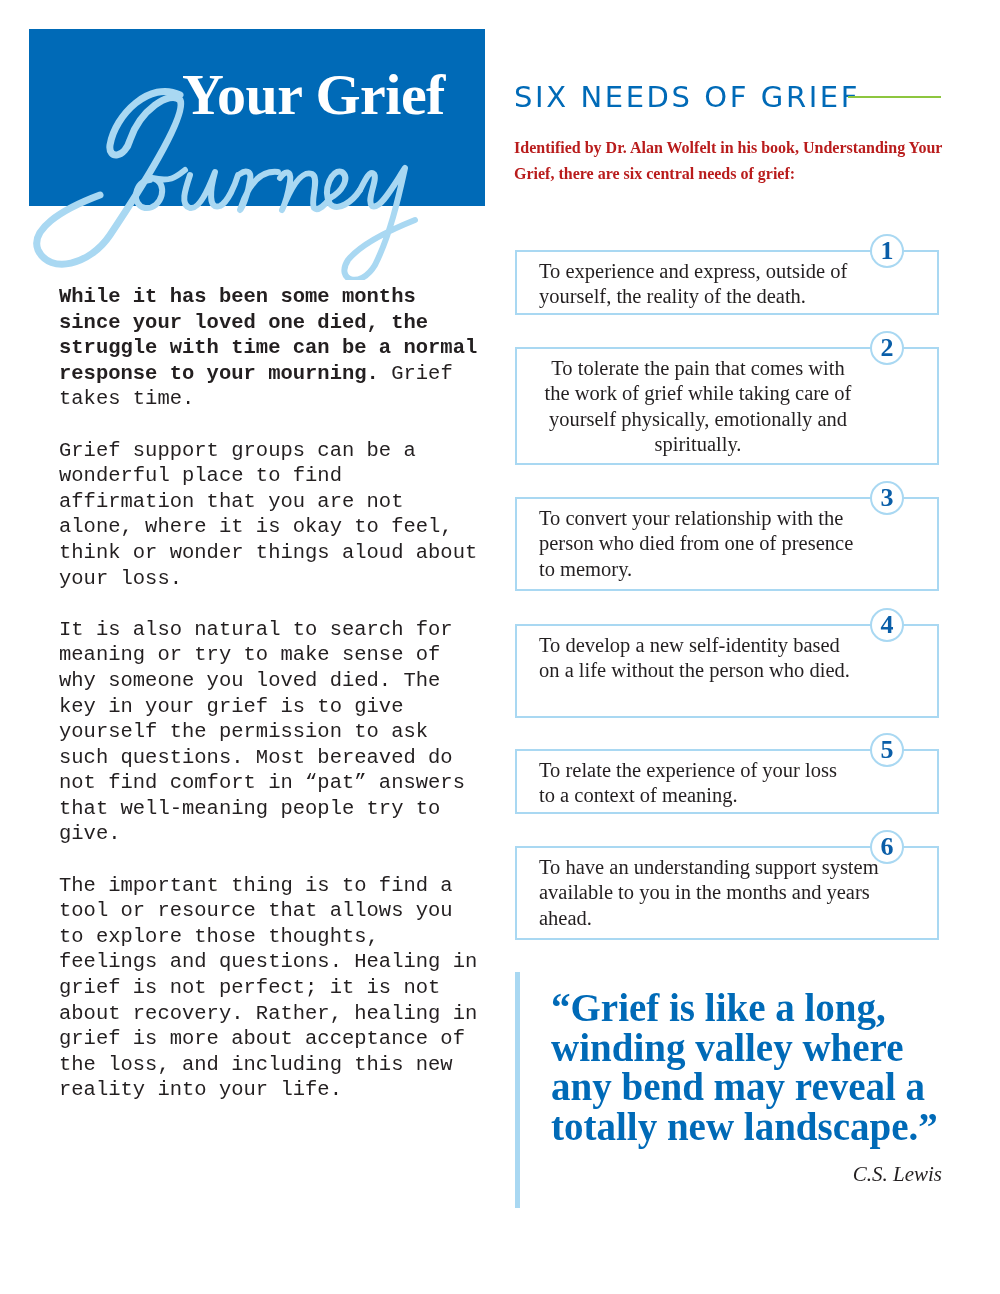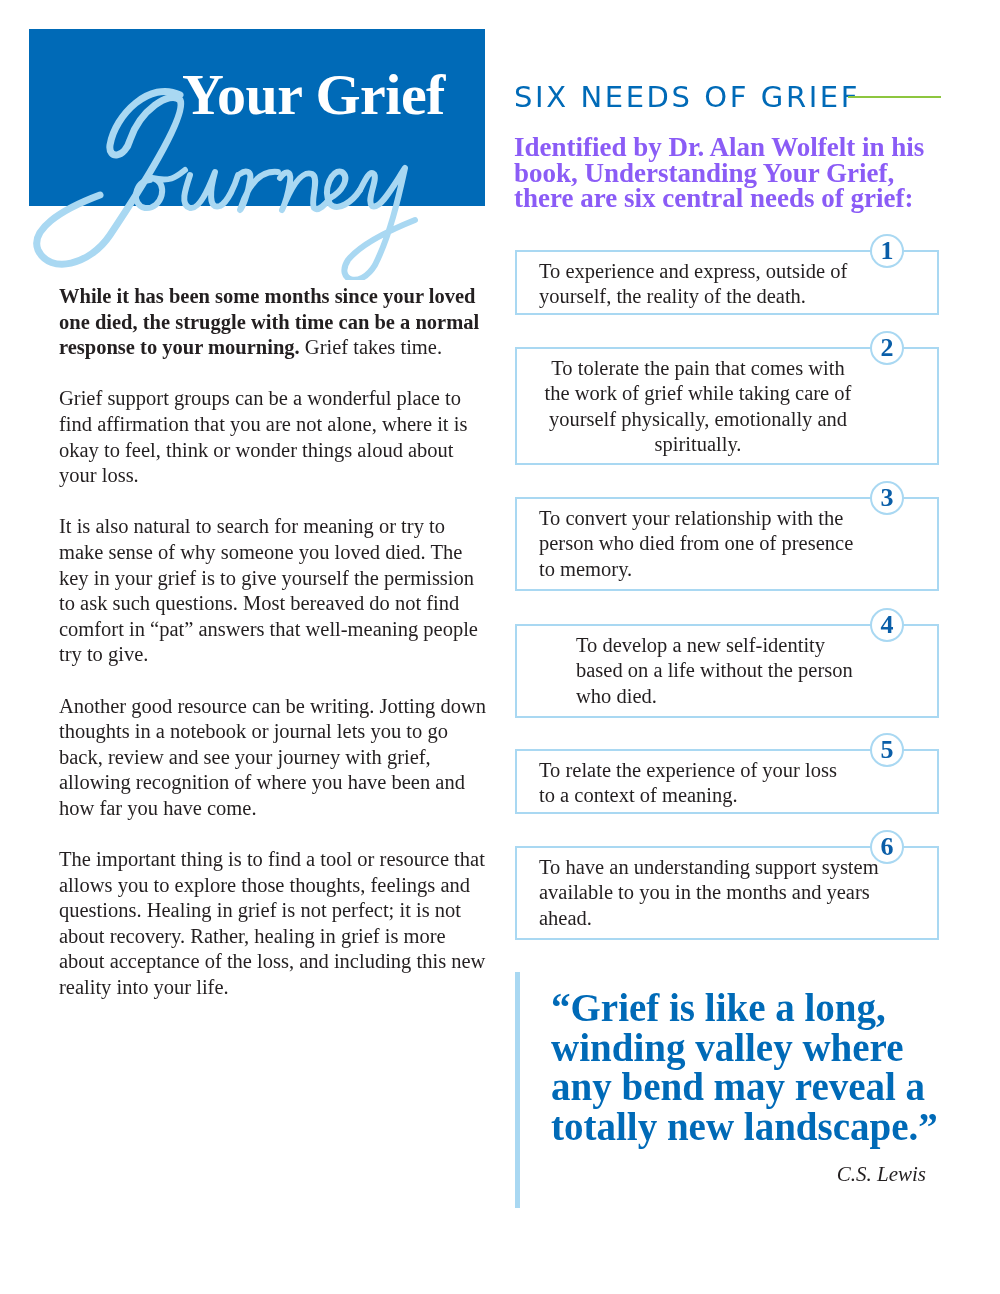--- a/index.html
+++ b/index.html
@@ -5,43 +5,43 @@
   html, body { margin: 0; padding: 0; background: #ffffff; }
   body { width: 1000px; height: 1294px; position: relative; overflow: hidden;
          font-family: "DejaVu Serif", "Liberation Serif", serif; color: #231f20; }
 
   .banner { position: absolute; left: 29px; top: 29px; width: 456px; height: 177px; background: #006ab7; }
   .banner-title { position: absolute; left: 182px; top: 66px; font-family: "Liberation Serif", serif;
                   font-weight: bold; font-size: 58px; color: #ffffff; letter-spacing: -0.5px; z-index: 3; line-height: 1; }
   .banner-script { position: absolute; left: 30px; top: 70px; z-index: 2; }
 
   .left-col { position: absolute; left: 59px; top: 284px; width: 430px;
-              font-family: Liberation Serif, serif; font-size: 20.5px; line-height: 25.6px; color: #231f20; }
+              font-family: Liberation Mono, monospace; font-size: 20.5px; line-height: 25.6px; color: #231f20; }
   .left-col p { margin: 0 0 25.6px 0; }
   .left-col .lead { font-weight: bold; }
 
   .section-heading { position: absolute; left: 514px; top: 82px; font-family: "DejaVu Sans", sans-serif;
                      font-size: 29px; letter-spacing: 2.6px; color: #006ab7; line-height: 30px; }
   .heading-rule { position: absolute; left: 848px; top: 96px; width: 93px; height: 2px; background: #8dc63f; }
 
   .intro { position: absolute; left: 514px; top: 135px; width: 430px; font-family: "Liberation Serif", serif;
-           font-weight: bold; font-size: 27px; line-height: 25.6px; color: #8b5cf6; }
+           font-weight: bold; font-size: 16px; line-height: 25.6px; color: #b91c1c; }
 
   .need { position: absolute; left: 515px; width: 424px; border: 2px solid #a9d8f2; box-sizing: border-box;
           font-family: "Liberation Serif", serif; font-size: 20.5px; line-height: 25.4px; color: #231f20;
           padding: 7px 20px 6px 22px; }
   .need-number { position: absolute; right: 33px; top: -18px; width: 30px; height: 30px; border-radius: 50%;
                  background: #ffffff; border: 2px solid #a9d8f2; color: #0a5ea8; font-family: "Liberation Serif", serif;
                  font-weight: bold; font-size: 26px; line-height: 30px; text-align: center; }
   .need-text { display: block; }
 
   .quote-bar { position: absolute; left: 515px; top: 972px; width: 5px; height: 236px; background: #a9d8f2; }
   .quote { position: absolute; left: 551px; top: 988px; width: 400px; font-family: "Liberation Serif", serif;
            font-weight: bold; font-size: 39px; line-height: 39.5px; color: #006ab7; }
-  .quote-author { position: absolute; right: 74px; top: 1162px; font-family: "Liberation Serif", serif;
+  .quote-author { position: absolute; right: 58px; top: 1162px; font-family: "Liberation Serif", serif;
                   font-style: italic; font-size: 21px; color: #231f20; }
 </style>
 </head>
 <body>
 
 <div class="banner"></div>
 <svg class="banner-script" width="420" height="210" viewBox="0 0 420 210">
   <g fill="none" stroke="#a9d8f2" stroke-linecap="round" stroke-linejoin="round">
     <path d="M150 25 C 120 10, 85 45, 80 75 C 78 90, 95 88, 100 70 C 110 40, 140 20, 150 30 C 158 45, 110 120, 80 165 C 60 195, 20 205, 8 180 C 0 160, 30 140, 70 125" stroke-width="7"></path>
     <path d="M120 110 C 105 110, 100 135, 115 138 C 132 140, 140 112, 122 108 C 140 112, 145 108, 155 100" stroke-width="6"></path>
@@ -54,21 +54,20 @@
 </svg>
 <div class="banner-title">Your Grief</div>
 
 <div class="left-col">
   <p>
     <span class="lead">While it has been some months since your loved one died, the struggle with time can be a normal response to your mourning.</span>
     <span>Grief takes time.</span>
   </p>
   <p>Grief support groups can be a wonderful place to find affirmation that you are not alone, where it is okay to feel, think or wonder things aloud about your loss.</p>
   <p>It is also natural to search for meaning or try to make sense of why someone you loved died. The key in your grief is to give yourself the permission to ask such questions. Most bereaved do not find comfort in “pat” answers that well-meaning people try to give.</p>
-  <p>Another good resource can be writing. Jotting down thoughts in a notebook or journal lets you to go back, review and see your journey with grief, allowing recognition of where you have been and how far you have come.</p>
   <p>The important thing is to find a tool or resource that allows you to explore those thoughts, feelings and questions. Healing in grief is not perfect; it is not about recovery. Rather, healing in grief is more about acceptance of the loss, and including this new reality into your life.</p>
 </div>
 
 <div class="section-heading">SIX NEEDS OF GRIEF</div>
 <div class="heading-rule"></div>
 
 <div class="intro">Identified by Dr. Alan Wolfelt in his book, Understanding Your Grief, there are six central needs of grief:</div>
 
 <div class="need" style="top:250px; height:65px;">
   <span class="need-number">1</span>
@@ -77,21 +76,21 @@
 <div class="need" style="top:347px; height:118px;">
   <span class="need-number">2</span>
   <span class="need-text" style="padding-right:60px;text-align:center;">To tolerate the pain that comes with the work of grief while taking care of yourself physically, emotionally and spiritually.</span>
 </div>
 <div class="need" style="top:497px; height:94px;">
   <span class="need-number">3</span>
   <span class="need-text" style="padding-right:60px;">To convert your relationship with the person who died from one of presence to memory.</span>
 </div>
 <div class="need" style="top:624px; height:94px;">
   <span class="need-number">4</span>
-  <span class="need-text" style="padding-right:60px;margin-left:37px;">To develop a new self-identity based on a life without the person who died.</span>
+  <span class="need-text" style="padding-right:60px;">To develop a new self-identity based on a life without the person who died.</span>
 </div>
 <div class="need" style="top:749px; height:65px;">
   <span class="need-number">5</span>
   <span class="need-text" style="padding-right:80px;">To relate the experience of your loss to a context of meaning.</span>
 </div>
 <div class="need" style="top:846px; height:94px;">
   <span class="need-number">6</span>
   <span class="need-text">To have an understanding support system available to you in the months and years ahead.</span>
 </div>
 

